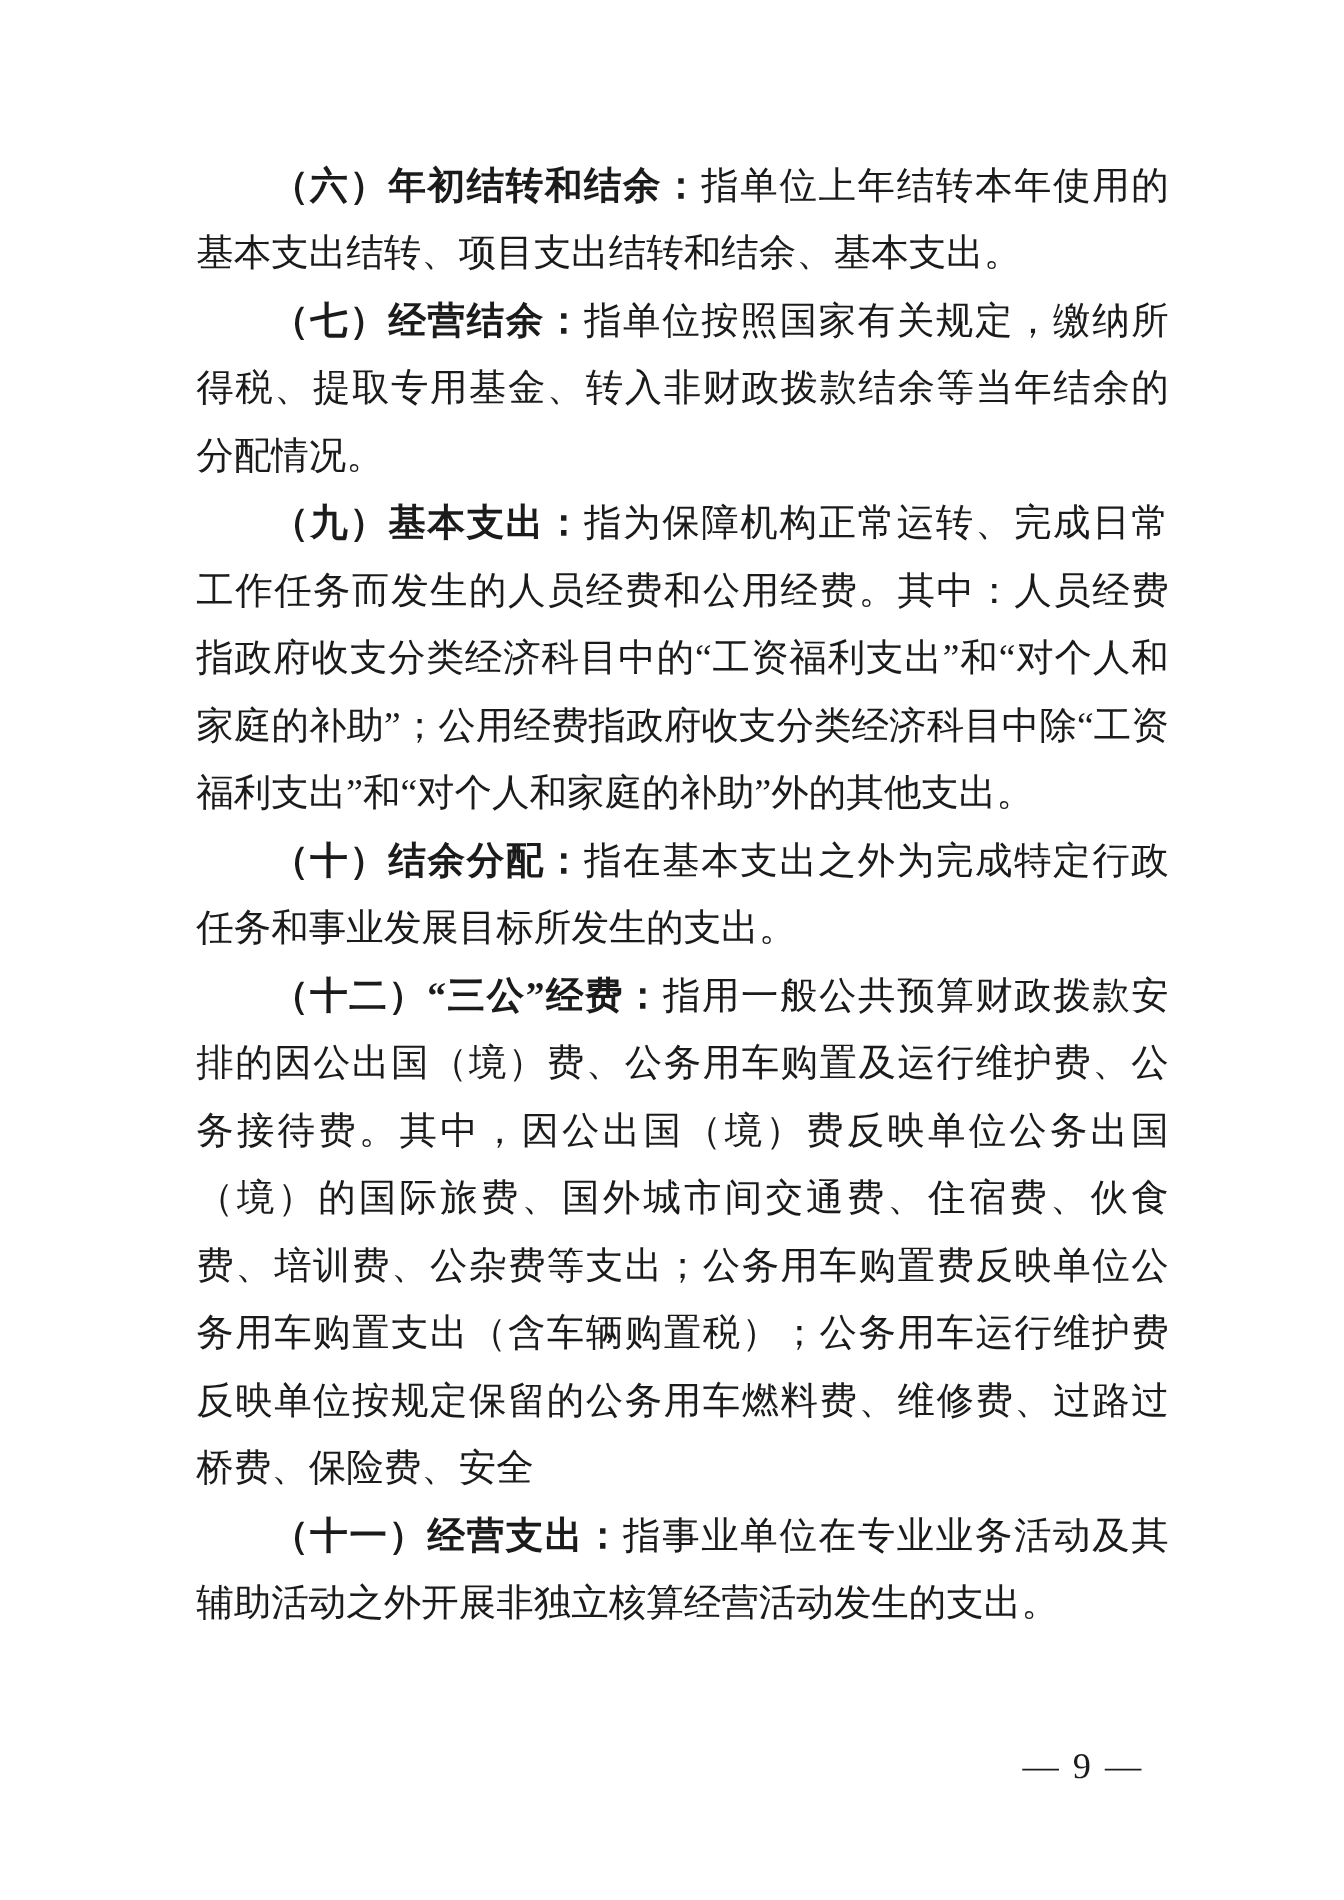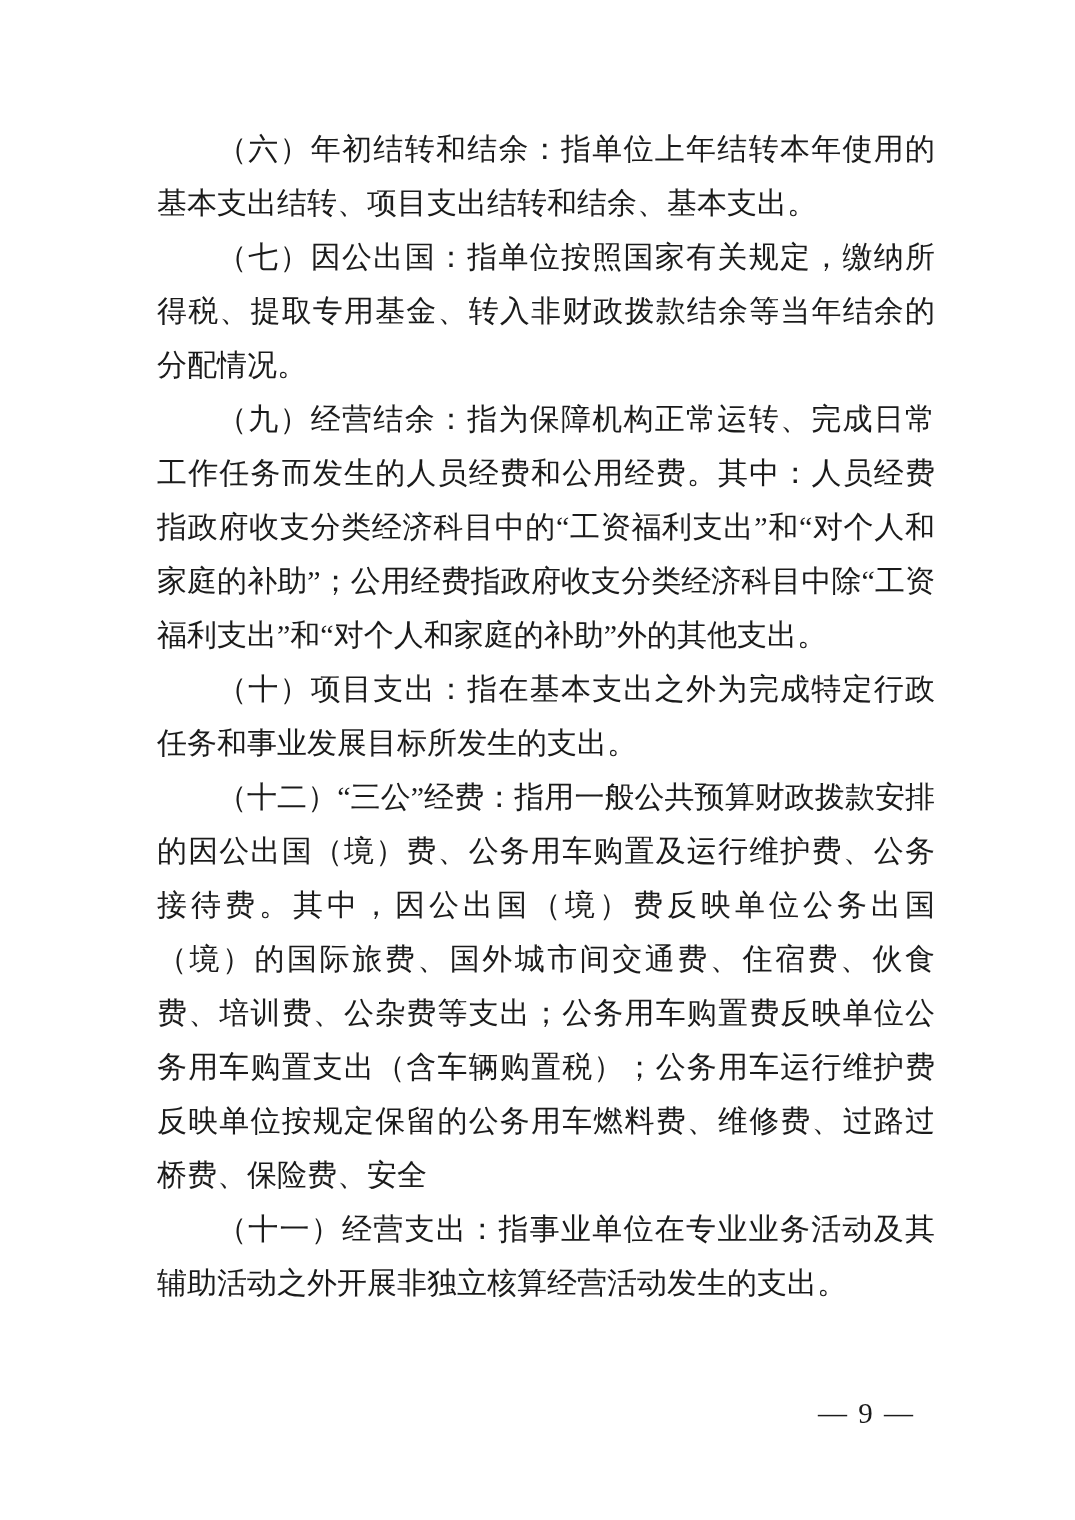--- a/index.html
+++ b/index.html
@@ -25,47 +25,47 @@
     line-height: 54px;
     text-align: justify;
     word-break: break-all;
   }
   .text-block p {
     margin: 0;
     padding: 0;
     text-indent: 2em;
   }
   .term {
-    font-weight: normal;
+    font-weight: bold;
   }
   .page-number {
     position: absolute;
     top: 1396px;
     right: 160px;
     font-size: 29px;
     line-height: 34px;
     letter-spacing: 2px;
     color: #1b1b1b;
   }
 </style>
 </head>
 <body>
 
 <div class="page">
 
   <div class="text-block">
 
     <p><span class="term">（六）年初结转和结余：</span><span>指单位上年结转本年使用的基本支出结转、项目支出结转和结余、基本支出。</span></p>
 
-    <p><span class="term">（七）因公出国：</span><span>指单位按照国家有关规定，缴纳所得税、提取专用基金、转入非财政拨款结余等当年结余的分配情况。</span></p>
+    <p><span class="term">（七）经营结余：</span><span>指单位按照国家有关规定，缴纳所得税、提取专用基金、转入非财政拨款结余等当年结余的分配情况。</span></p>
 
 
-    <p><span class="term">（九）经营结余：</span><span>指为保障机构正常运转、完成日常工作任务而发生的人员经费和公用经费。其中：人员经费指政府收支分类经济科目中的“工资福利支出”和“对个人和家庭的补助”；公用经费指政府收支分类经济科目中除“工资福利支出”和“对个人和家庭的补助”外的其他支出。</span></p>
+    <p><span class="term">（九）基本支出：</span><span>指为保障机构正常运转、完成日常工作任务而发生的人员经费和公用经费。其中：人员经费指政府收支分类经济科目中的“工资福利支出”和“对个人和家庭的补助”；公用经费指政府收支分类经济科目中除“工资福利支出”和“对个人和家庭的补助”外的其他支出。</span></p>
 
-    <p><span class="term">（十）项目支出：</span><span>指在基本支出之外为完成特定行政任务和事业发展目标所发生的支出。</span></p>
+    <p><span class="term">（十）结余分配：</span><span>指在基本支出之外为完成特定行政任务和事业发展目标所发生的支出。</span></p>
 
     <p><span class="term">（十二）“三公”经费：</span><span>指用一般公共预算财政拨款安排的因公出国（境）费、公务用车购置及运行维护费、公务接待费。其中，因公出国（境）费反映单位公务出国（境）的国际旅费、国外城市间交通费、住宿费、伙食费、培训费、公杂费等支出；公务用车购置费反映单位公务用车购置支出（含车辆购置税）；公务用车运行维护费反映单位按规定保留的公务用车燃料费、维修费、过路过桥费、保险费、安全</span></p>
 
     <p><span class="term">（十一）经营支出：</span><span>指事业单位在专业业务活动及其辅助活动之外开展非独立核算经营活动发生的支出。</span></p>
 
   </div>
 
   <div class="page-number">— 9 —</div>
 
 </div>

